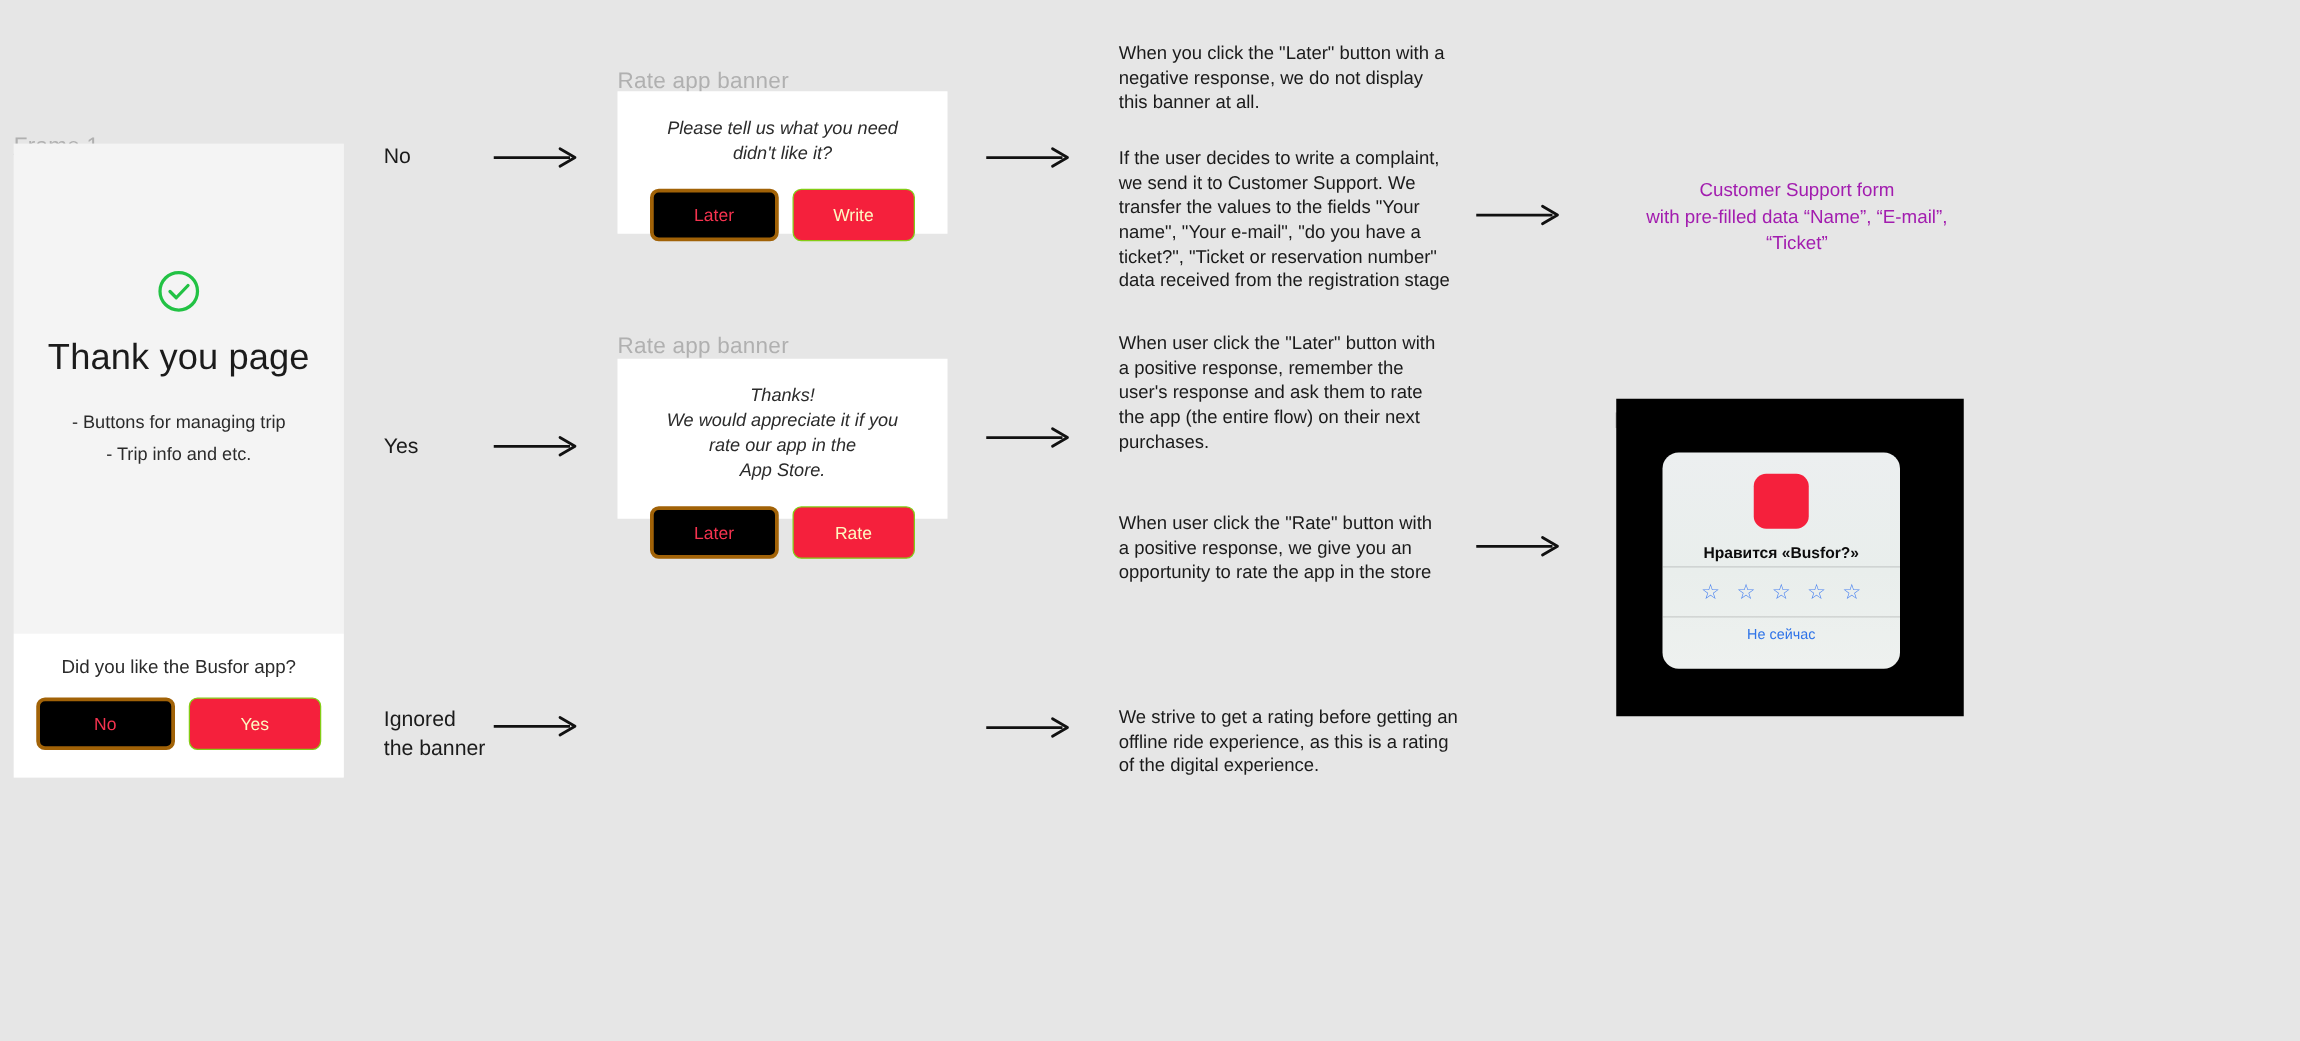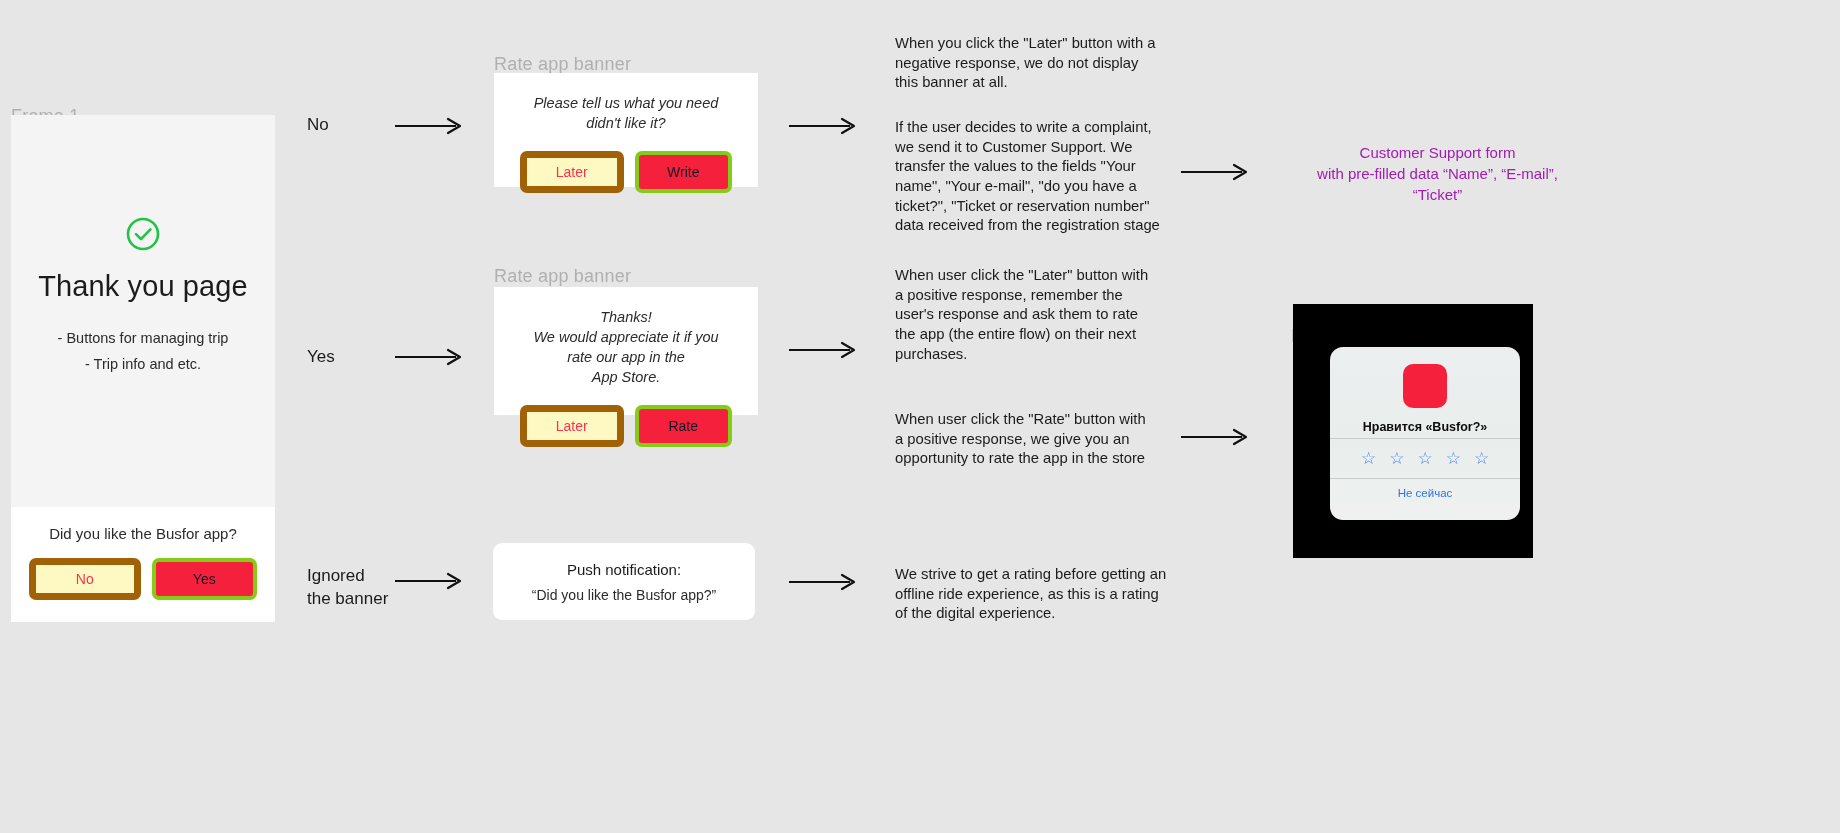--- a/index.html
+++ b/index.html
@@ -79,28 +79,28 @@
     border-radius: 7px;
     display: flex;
     align-items: center;
     justify-content: center;
     font-size: 14px;
     box-sizing: border-box;
     cursor: pointer;
     user-select: none;
   }
   .btn-outline {
-    background: #fef9c3;
-    border: 7px solid #a16207;
+    background: #000000;
+    border: 3px solid #a16207;
     color: #f5334f;
   }
   .btn-solid {
     background: #f5203c;
-    border: 4px solid #84cc16;
-    color: #0f172a;
+    border: 1px solid #84cc16;
+    color: #fef9c3;
   }
 
   
   .banner {
     background: #ffffff;
     box-sizing: border-box;
     padding: 20px 26px 22px 26px;
     display: flex;
     flex-direction: column;
   }
@@ -355,35 +355,31 @@
   <div class="abs flow-label" style="left:307px; top:565px;">Ignored
 the banner</div>
 
   <div class="abs arrow" style="left:394px; top:570px;">
     <svg width="72" height="22" viewBox="0 0 72 22">
       <line x1="1" y1="11" x2="62" y2="11" stroke="#111" stroke-width="2.2"></line>
       <polyline points="54,4 66,11 54,18" fill="none" stroke="#111" stroke-width="2.2" stroke-linecap="round" stroke-linejoin="round"></polyline>
     </svg>
   </div>
 
-  <div class="abs push-card" style="left:493px; top:543px; width:262px; height:77px;">
-    <div class="push-title">Push notification:</div>
-    <div class="push-quote">“Did you like the Busfor app?”</div>
-  </div>
 
   <div class="abs arrow" style="left:788px; top:571px;">
     <svg width="72" height="22" viewBox="0 0 72 22">
       <line x1="1" y1="11" x2="62" y2="11" stroke="#111" stroke-width="2.2"></line>
       <polyline points="54,4 66,11 54,18" fill="none" stroke="#111" stroke-width="2.2" stroke-linecap="round" stroke-linejoin="round"></polyline>
     </svg>
   </div>
 
   <div class="abs frame-label" style="left:1291px; top:298px;margin-top:28px;">Frame 2</div>
 
-  <div class="abs ios-frame" style="left:1293px; top:304px; width:240px; height:254px;padding-left:24px;">
+  <div class="abs ios-frame" style="left:1293px; top:319px; width:278px; height:254px;padding-left:24px;">
 
     <div class="ios-dialog" style="left:37px; top:43px; width:190px; height:173px;">
 
       <div class="ios-app-icon"></div>
 
       <div class="ios-title">Нравится «Busfor?»</div>
 
       <div class="ios-divider"></div>
 
       <div class="ios-stars">

